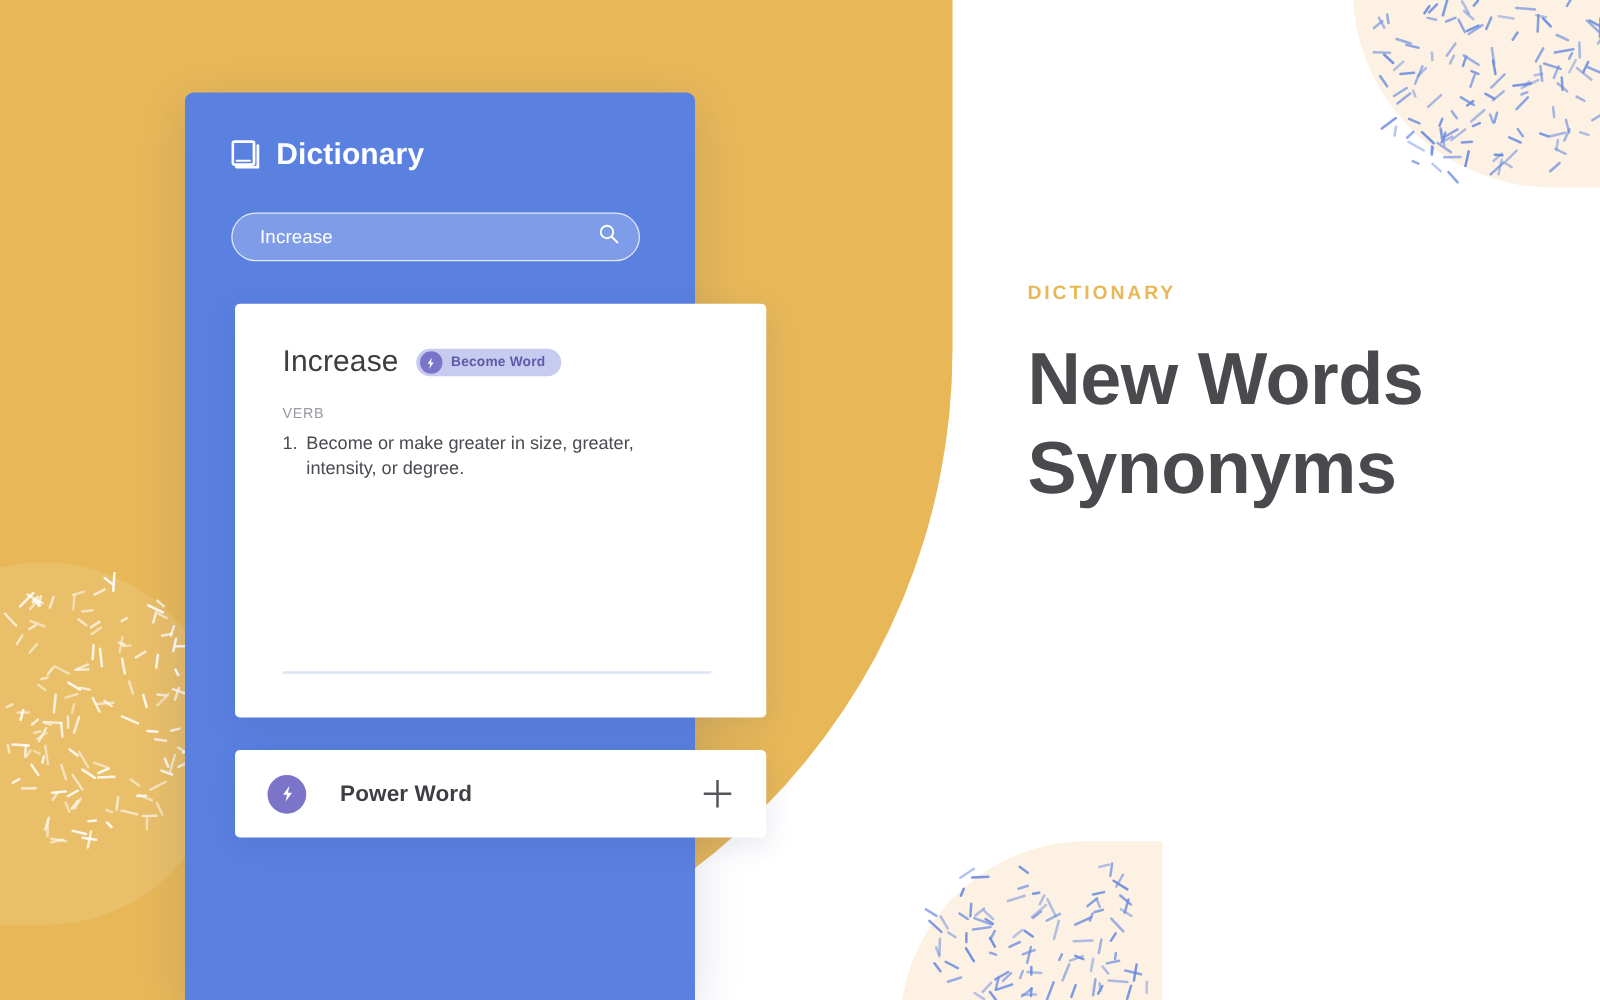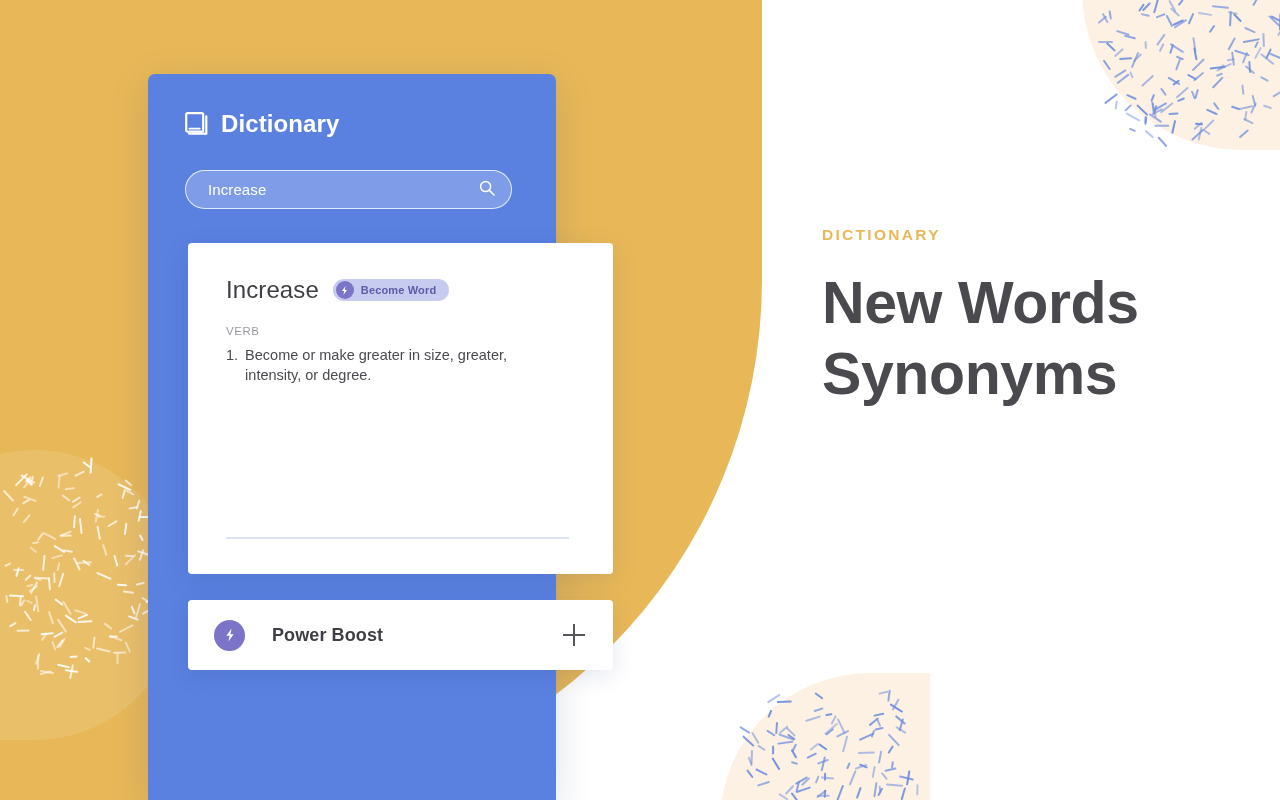--- a/index.html
+++ b/index.html
@@ -640,21 +640,21 @@
 
   </div>
   <div class="card-divider"></div>
 
   <div class="acc-row r1">
     <span class="acc-icon power">
       <svg viewBox="0 0 12 12" width="16" height="16" fill="none">
         <path d="M7.2 1.2L3.3 6.6h2.4L4.8 10.8 8.7 5.4H6.3L7.2 1.2z" fill="#ffffff"></path>
       </svg>
     </span>
-    <span class="acc-label">Power Boost</span>
+    <span class="acc-label">Power Word</span>
     <span class="acc-plus"></span>
   </div>
 
 
   <div class="hero">
     <div class="eyebrow">DICTIONARY</div>
     <div class="headline">
       <div>New Words</div>
       <div>Synonyms</div>
     </div>

